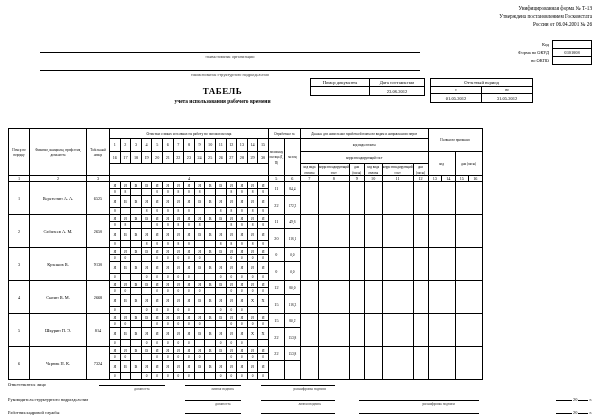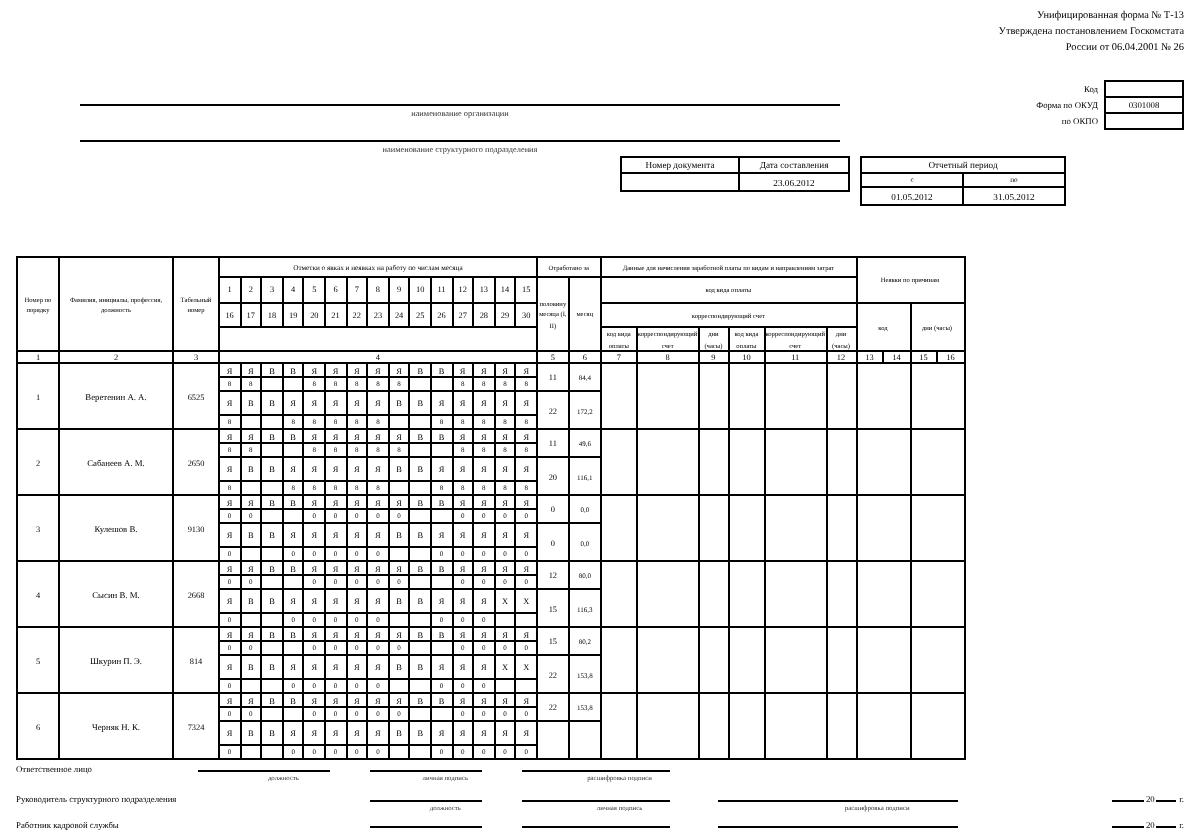--- a/index.html
+++ b/index.html
@@ -68,20 +68,24 @@
           </tr>
     </tbody>
       </table>
   </div>
 
   <div class="orgline"></div>
   <div class="cap" style="top:54px">наименование организации</div>
   <div class="orgline2"></div>
   <div class="cap" style="top:72px">наименование структурного подразделения</div>
 
+  <div class="title">
+    <div class="t1">ТАБЕЛЬ</div>
+    <div class="t2">учета использования рабочего времени</div>
+  </div>
 
   <div class="docbox">
     <table>
       <tbody>
           <tr>
         <td style="width:52px">Номер документа</td>
         <td style="width:48px">Дата составления</td>
       </tr>
       <tr style="height:9px">
         <td></td>

